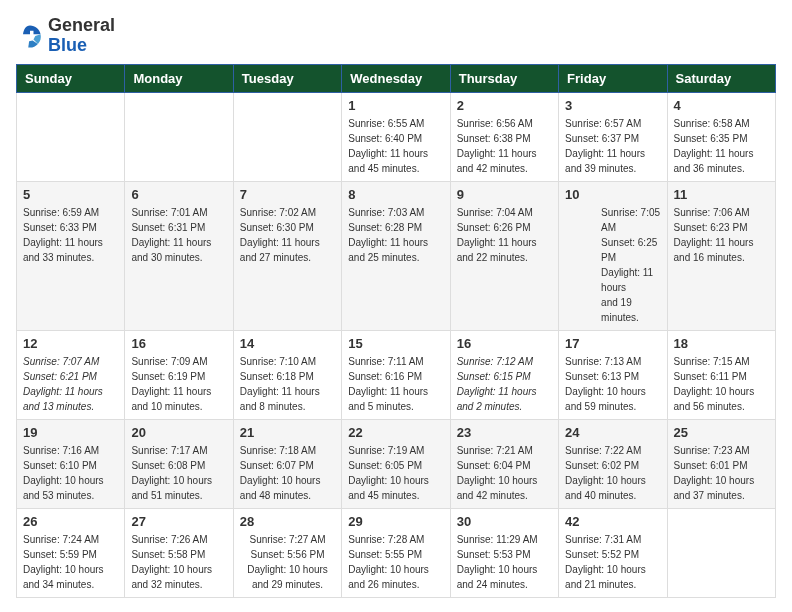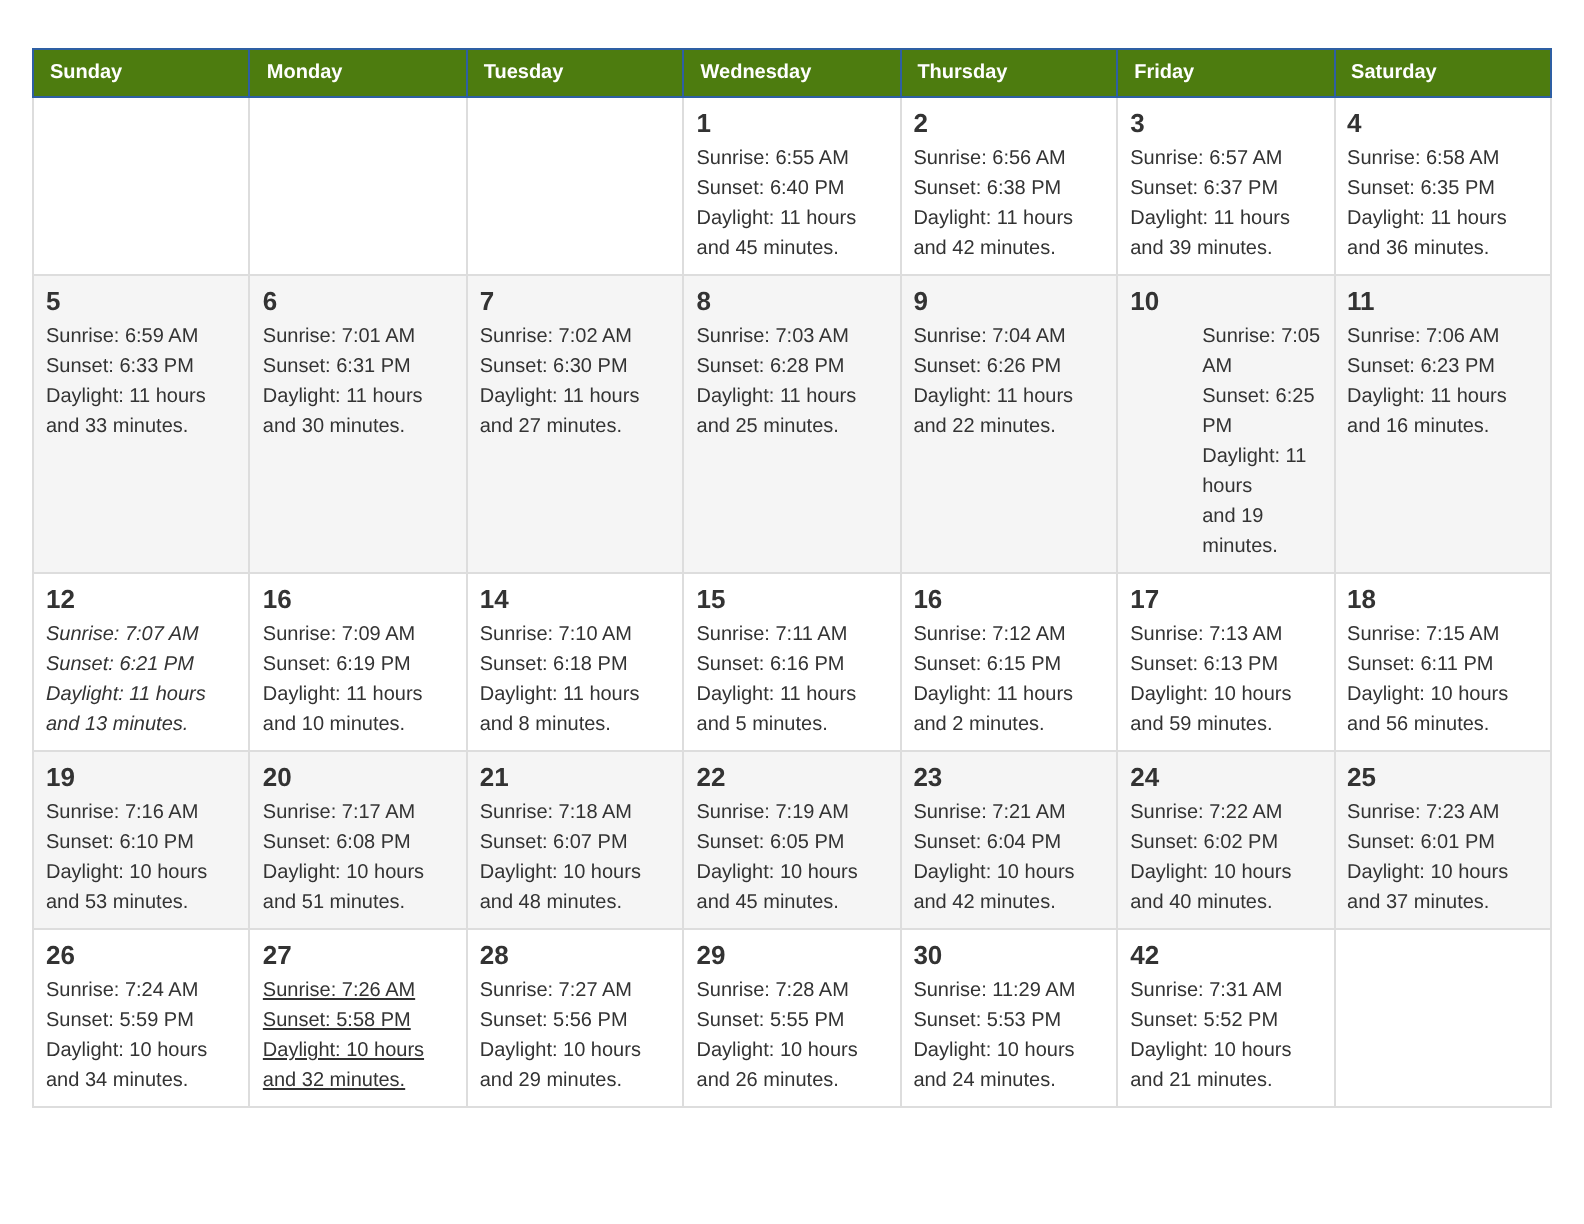--- a/index.html
+++ b/index.html
@@ -43,25 +43,25 @@
     .location {
       font-size: 14px;
       color: #555;
     }
     .calendar {
       width: 100%;
       border-collapse: collapse;
       border: 1px solid #ccc;
     }
     .calendar th {
-      background-color: #4d7c0f;
+      background-color: #14532d;
       color: #fff;
       text-align: left;
       padding: 6px 8px;
-      font-size: 10px;
+      font-size: 13px;
       font-weight: 600;
       border: 1px solid #2e5fa3;
     }
     .calendar td {
       vertical-align: top;
       padding: 5px 6px;
       border: 1px solid #ddd;
       width: calc(100% / 7);
       min-height: 80px;
       font-size: 10.5px;
@@ -80,20 +80,31 @@
     .day-info {
       font-size: 10px;
       line-height: 1.5;
       color: #333;
     }
   </style>
 </head>
 <body>
 
 <div class="header">
+  <div class="logo">
+    <svg class="logo-icon" viewBox="0 0 32 32" xmlns="http://www.w3.org/2000/svg">
+      <path d="M16 4 C22 4 27 8 28 14 L20 14 L20 10 L16 10 L16 14 L8 14 C9 8 11 4 16 4Z" fill="#1a5fb4"></path>
+      <path d="M28 14 C29 18 28 22 25 25 L20 20 L22 16 L28 14Z" fill="#4a9fd4"></path>
+      <path d="M25 25 C22 28 18 30 14 29 L15 22 L19 21 L25 25Z" fill="#2e7fc4"></path>
+    </svg>
+    <div class="logo-text">
+      <span class="logo-general">General</span><br>
+      <span class="logo-blue">Blue</span>
+    </div>
+  </div>
   <div class="title-block">
   </div>
 </div>
 
 <table class="calendar">
   <thead>
     <tr>
     <th>Sunday</th>
         <th>Monday</th>
         <th>Tuesday</th>
@@ -212,21 +223,21 @@
         </td>
         <td>
           <span class="day-number">15</span>
           <div class="day-info" style="white-space: pre-line;">Sunrise: 7:11 AM
 Sunset: 6:16 PM
 Daylight: 11 hours
 and 5 minutes.</div>
         </td>
         <td>
           <span class="day-number">16</span>
-          <div class="day-info" style="white-space: pre-line;">Sunrise: 7:12 AM
+          <div class="day-info" style="white-space: pre-line; font-style: italic;">Sunrise: 7:12 AM
 Sunset: 6:15 PM
 Daylight: 11 hours
 and 2 minutes.</div>
         </td>
         <td>
           <span class="day-number">17</span>
           <div class="day-info" style="white-space: pre-line;">Sunrise: 7:13 AM
 Sunset: 6:13 PM
 Daylight: 10 hours
 and 59 minutes.</div>
@@ -293,28 +304,28 @@
       <tr>
         <td>
           <span class="day-number">26</span>
           <div class="day-info" style="white-space: pre-line;">Sunrise: 7:24 AM
 Sunset: 5:59 PM
 Daylight: 10 hours
 and 34 minutes.</div>
         </td>
         <td>
           <span class="day-number">27</span>
-          <div class="day-info" style="white-space: pre-line; text-decoration: underline;">Sunrise: 7:26 AM
+          <div class="day-info" style="white-space: pre-line;">Sunrise: 7:26 AM
 Sunset: 5:58 PM
 Daylight: 10 hours
 and 32 minutes.</div>
         </td>
         <td>
           <span class="day-number">28</span>
-          <div class="day-info" style="white-space: pre-line;">Sunrise: 7:27 AM
+          <div class="day-info" style="white-space: pre-line; text-align: center;">Sunrise: 7:27 AM
 Sunset: 5:56 PM
 Daylight: 10 hours
 and 29 minutes.</div>
         </td>
         <td>
           <span class="day-number">29</span>
           <div class="day-info" style="white-space: pre-line;">Sunrise: 7:28 AM
 Sunset: 5:55 PM
 Daylight: 10 hours
 and 26 minutes.</div>

